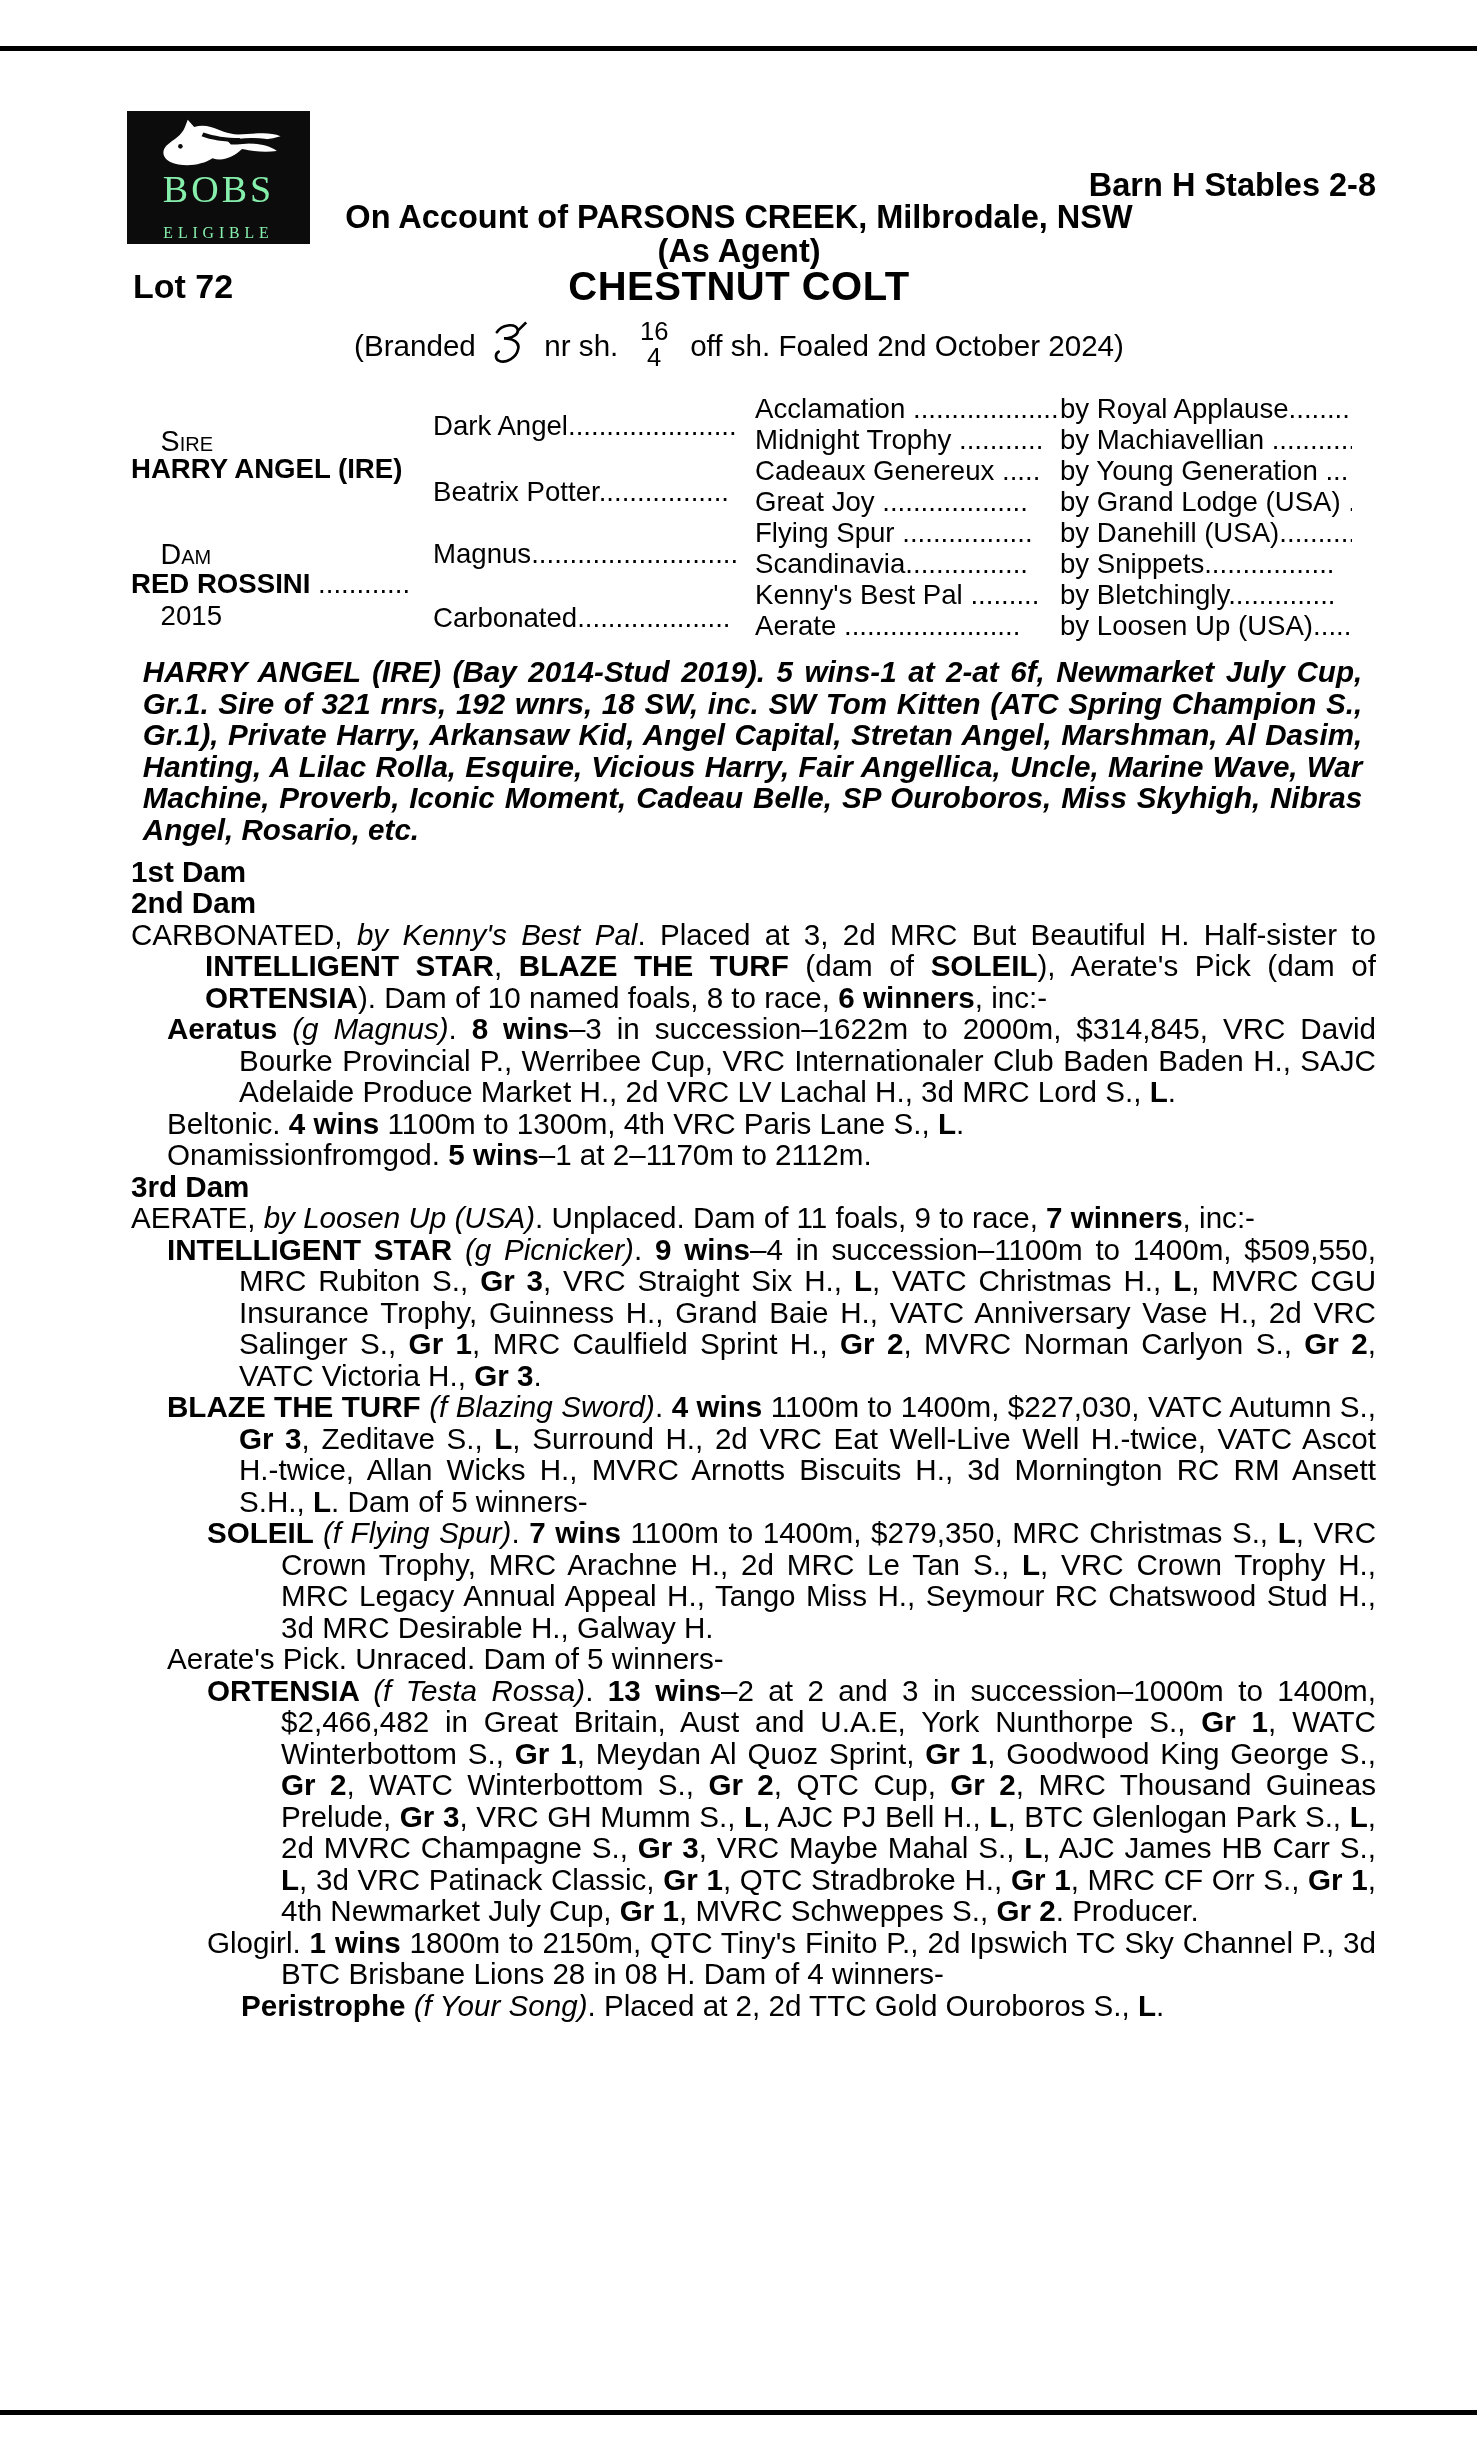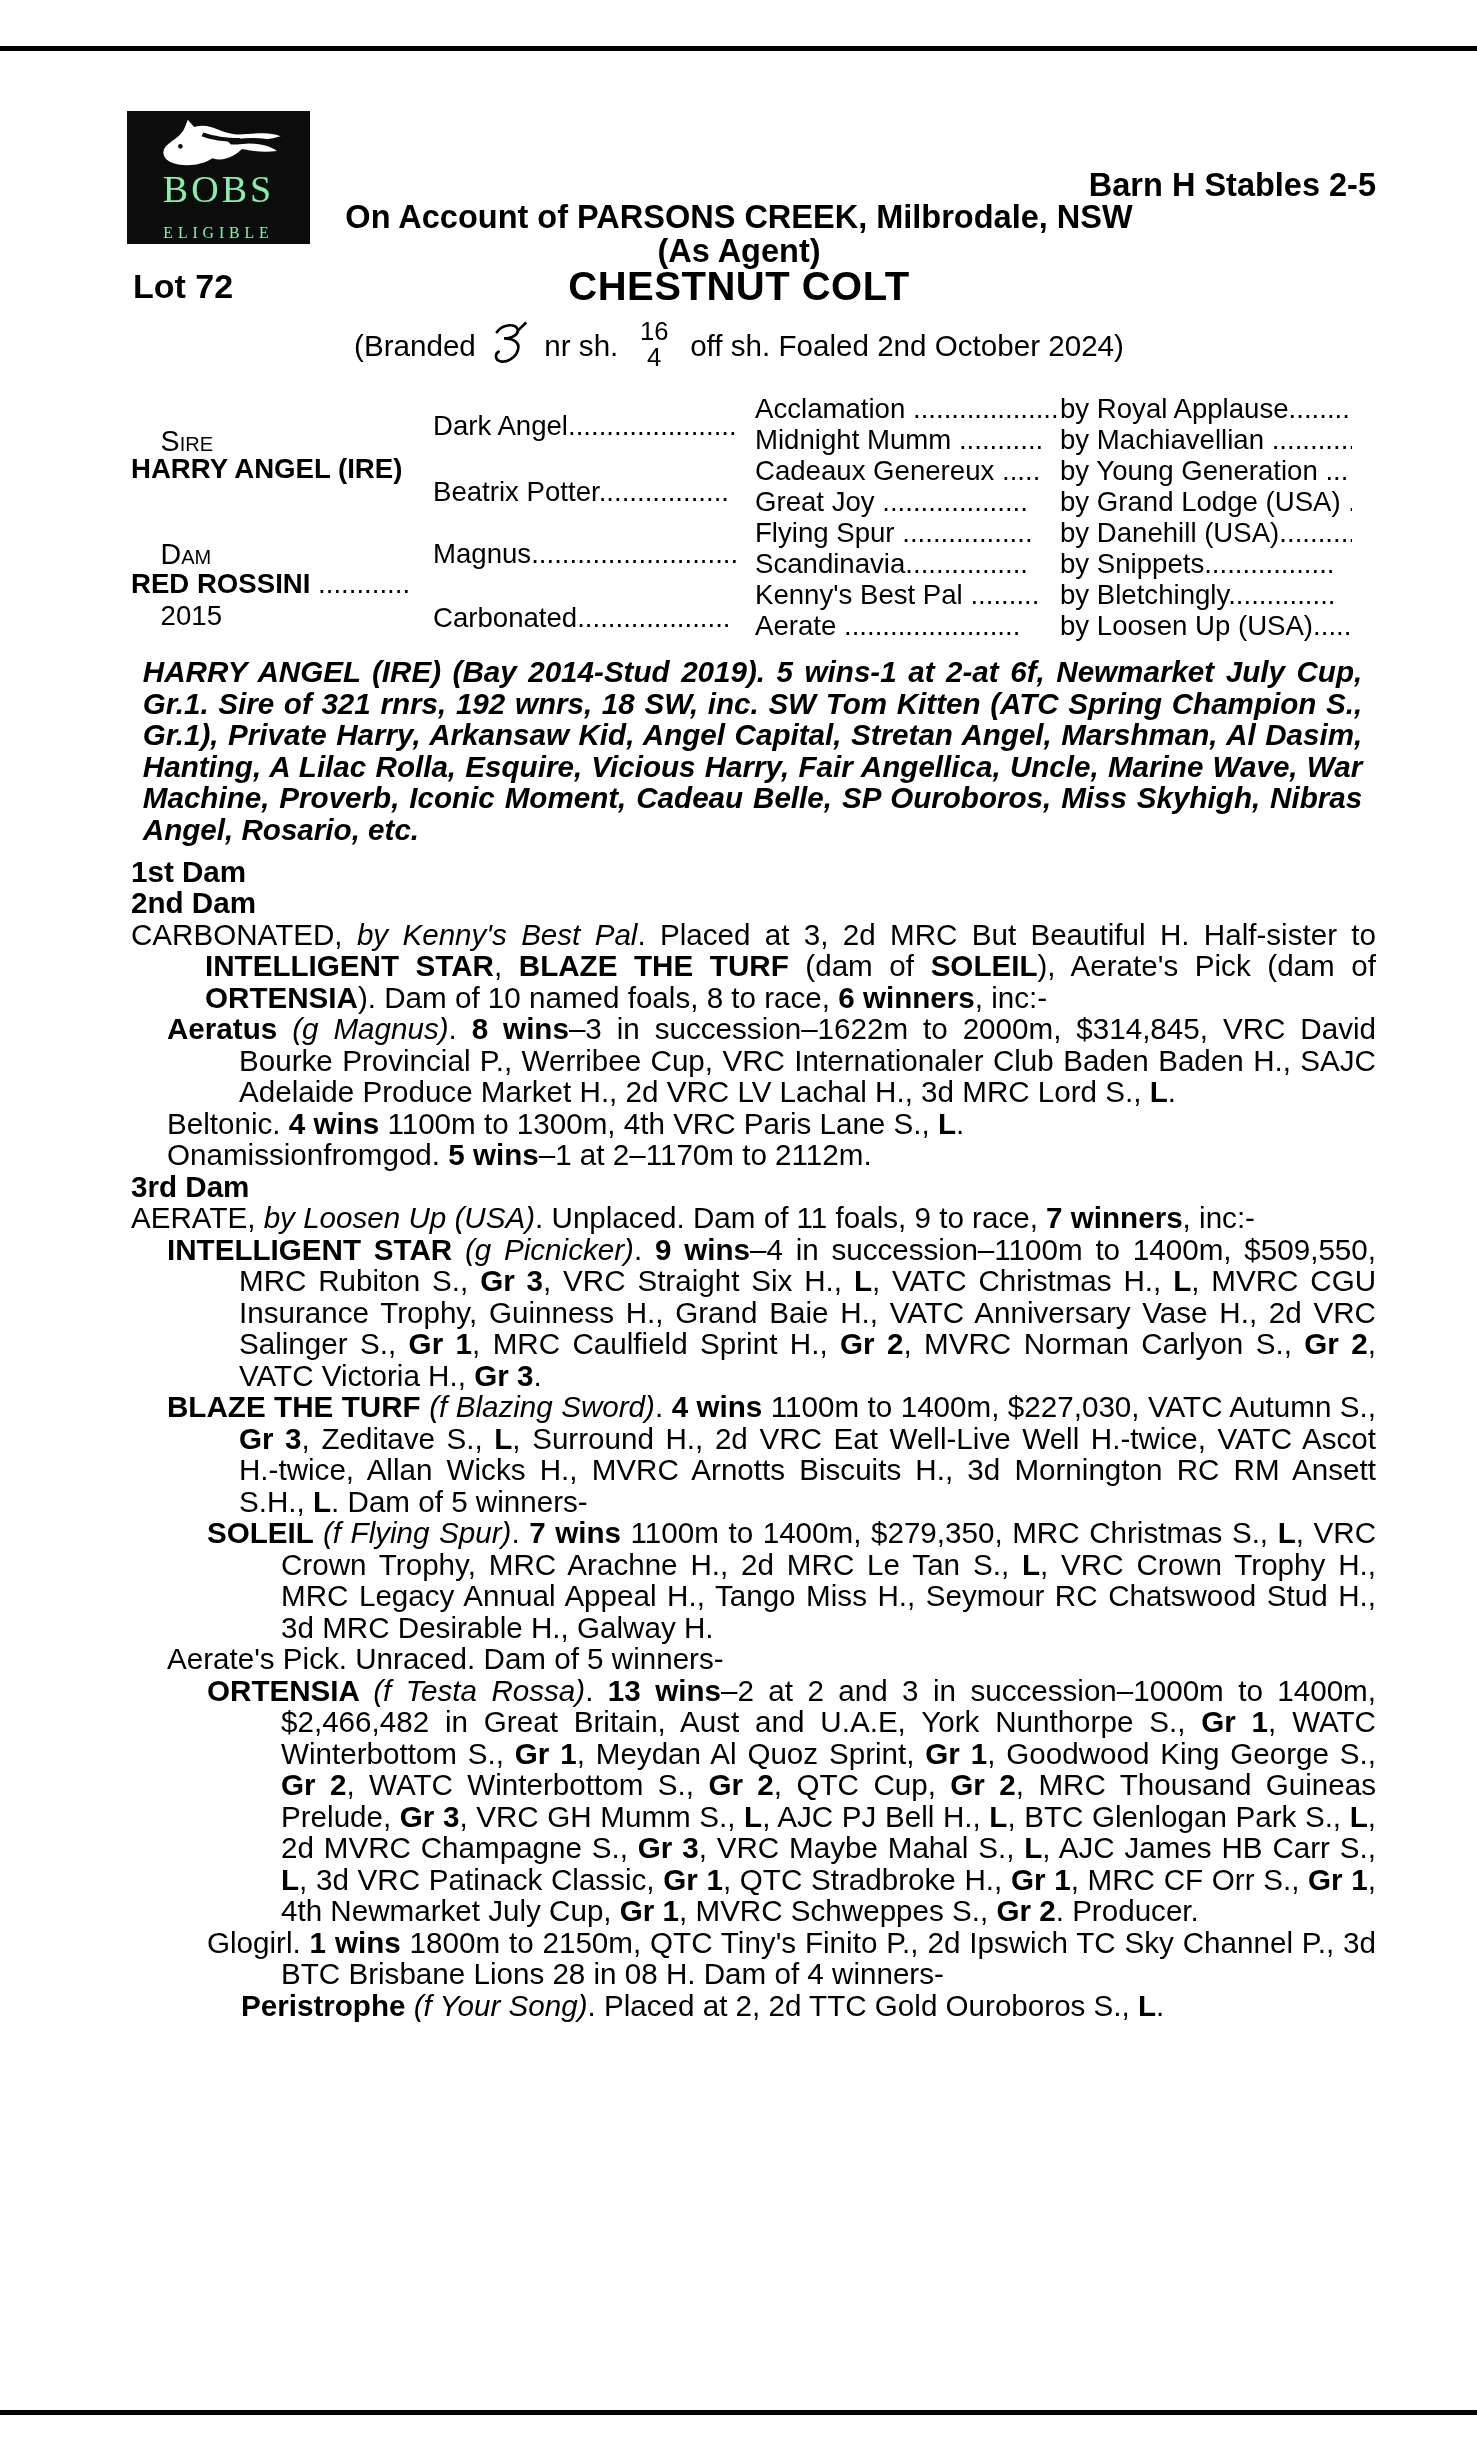--- a/index.html
+++ b/index.html
@@ -66,21 +66,21 @@
     <svg class="logo-horse" viewBox="0 0 150 62">
       <path d="M22 50 C14 46 12 38 18 32 C26 25 34 22 38 12 L41 4 L48 12 C54 10 60 10 66 12 C76 15 84 20 96 20 C112 20 128 16 142 22 C128 26 118 26 108 30 C118 30 130 32 138 38 C124 40 110 38 100 36 C92 44 80 50 68 46 C56 54 36 56 22 50 Z" fill="#ffffff"></path>
       <path d="M84 27 C100 23 120 23 136 27 C120 29 102 31 88 31 Z" fill="#0c0c0c"></path>
       <path d="M58 18 C70 22 82 24 98 24 L96 28 C80 28 66 26 56 22 Z" fill="#0c0c0c"></path>
       <circle cx="33" cy="33" r="2.5" fill="#0c0c0c"></circle>
     </svg>
     <div class="logo-word">BOBS</div>
     <div class="logo-sub">ELIGIBLE</div>
   </div>
 
-  <div class="barn">Barn H Stables 2-5</div>
+  <div class="barn">Barn H Stables 2-8</div>
   <div class="account">On Account of PARSONS CREEK, Milbrodale, NSW</div>
   <div class="agent">(As Agent)</div>
   <div class="lot">Lot 72</div>
   <div class="title">CHESTNUT COLT</div>
 
   <div class="branded">
     <span>(Branded</span><svg class="brand-mark" viewBox="0 0 44 58">
       <path d="M34 12 L43 3" stroke="#000" stroke-width="3" fill="none"></path>
       <path d="M10 14 C16 5 30 4 33 10 C36 16 27 21 18 21 C28 21 36 25 34 33 C32 43 20 50 12 46 C8 44 8 38 12 36" stroke="#000" stroke-width="3" fill="none" stroke-linecap="round"></path>
     </svg><span>nr sh.</span><span class="frac"><span>16</span><br><span>4</span></span><span>off sh. Foaled 2nd October 2024)</span>
@@ -93,21 +93,21 @@
     <div class="abs dam-name"><span>RED ROSSINI</span><span class="dots"> ............</span></div>
     <div class="abs dam-year">2015</div>
 
     <div class="abs parent par0">Dark Angel......................</div>
     <div class="abs parent par1">Beatrix Potter.................</div>
     <div class="abs parent par2">Magnus...........................</div>
     <div class="abs parent par3">Carbonated....................</div>
 
     <div class="gps">
       <div class="gp-row"><span class="gp-name">Acclamation ...................</span><span class="gp-by">by Royal Applause.........</span></div>
-      <div class="gp-row"><span class="gp-name">Midnight Mumm ...........</span><span class="gp-by">by Machiavellian ...........</span></div>
+      <div class="gp-row"><span class="gp-name">Midnight Trophy ...........</span><span class="gp-by">by Machiavellian ...........</span></div>
       <div class="gp-row"><span class="gp-name">Cadeaux Genereux .....</span><span class="gp-by">by Young Generation ...</span></div>
       <div class="gp-row"><span class="gp-name">Great Joy ...................</span><span class="gp-by">by Grand Lodge (USA) .</span></div>
       <div class="gp-row"><span class="gp-name">Flying Spur .................</span><span class="gp-by">by Danehill (USA)..........</span></div>
       <div class="gp-row"><span class="gp-name">Scandinavia................</span><span class="gp-by">by Snippets.................</span></div>
       <div class="gp-row"><span class="gp-name">Kenny's Best Pal .........</span><span class="gp-by">by Bletchingly..............</span></div>
       <div class="gp-row"><span class="gp-name">Aerate .......................</span><span class="gp-by">by Loosen Up (USA).....</span></div>
     </div>
   </div>
 
   <div class="doc">

